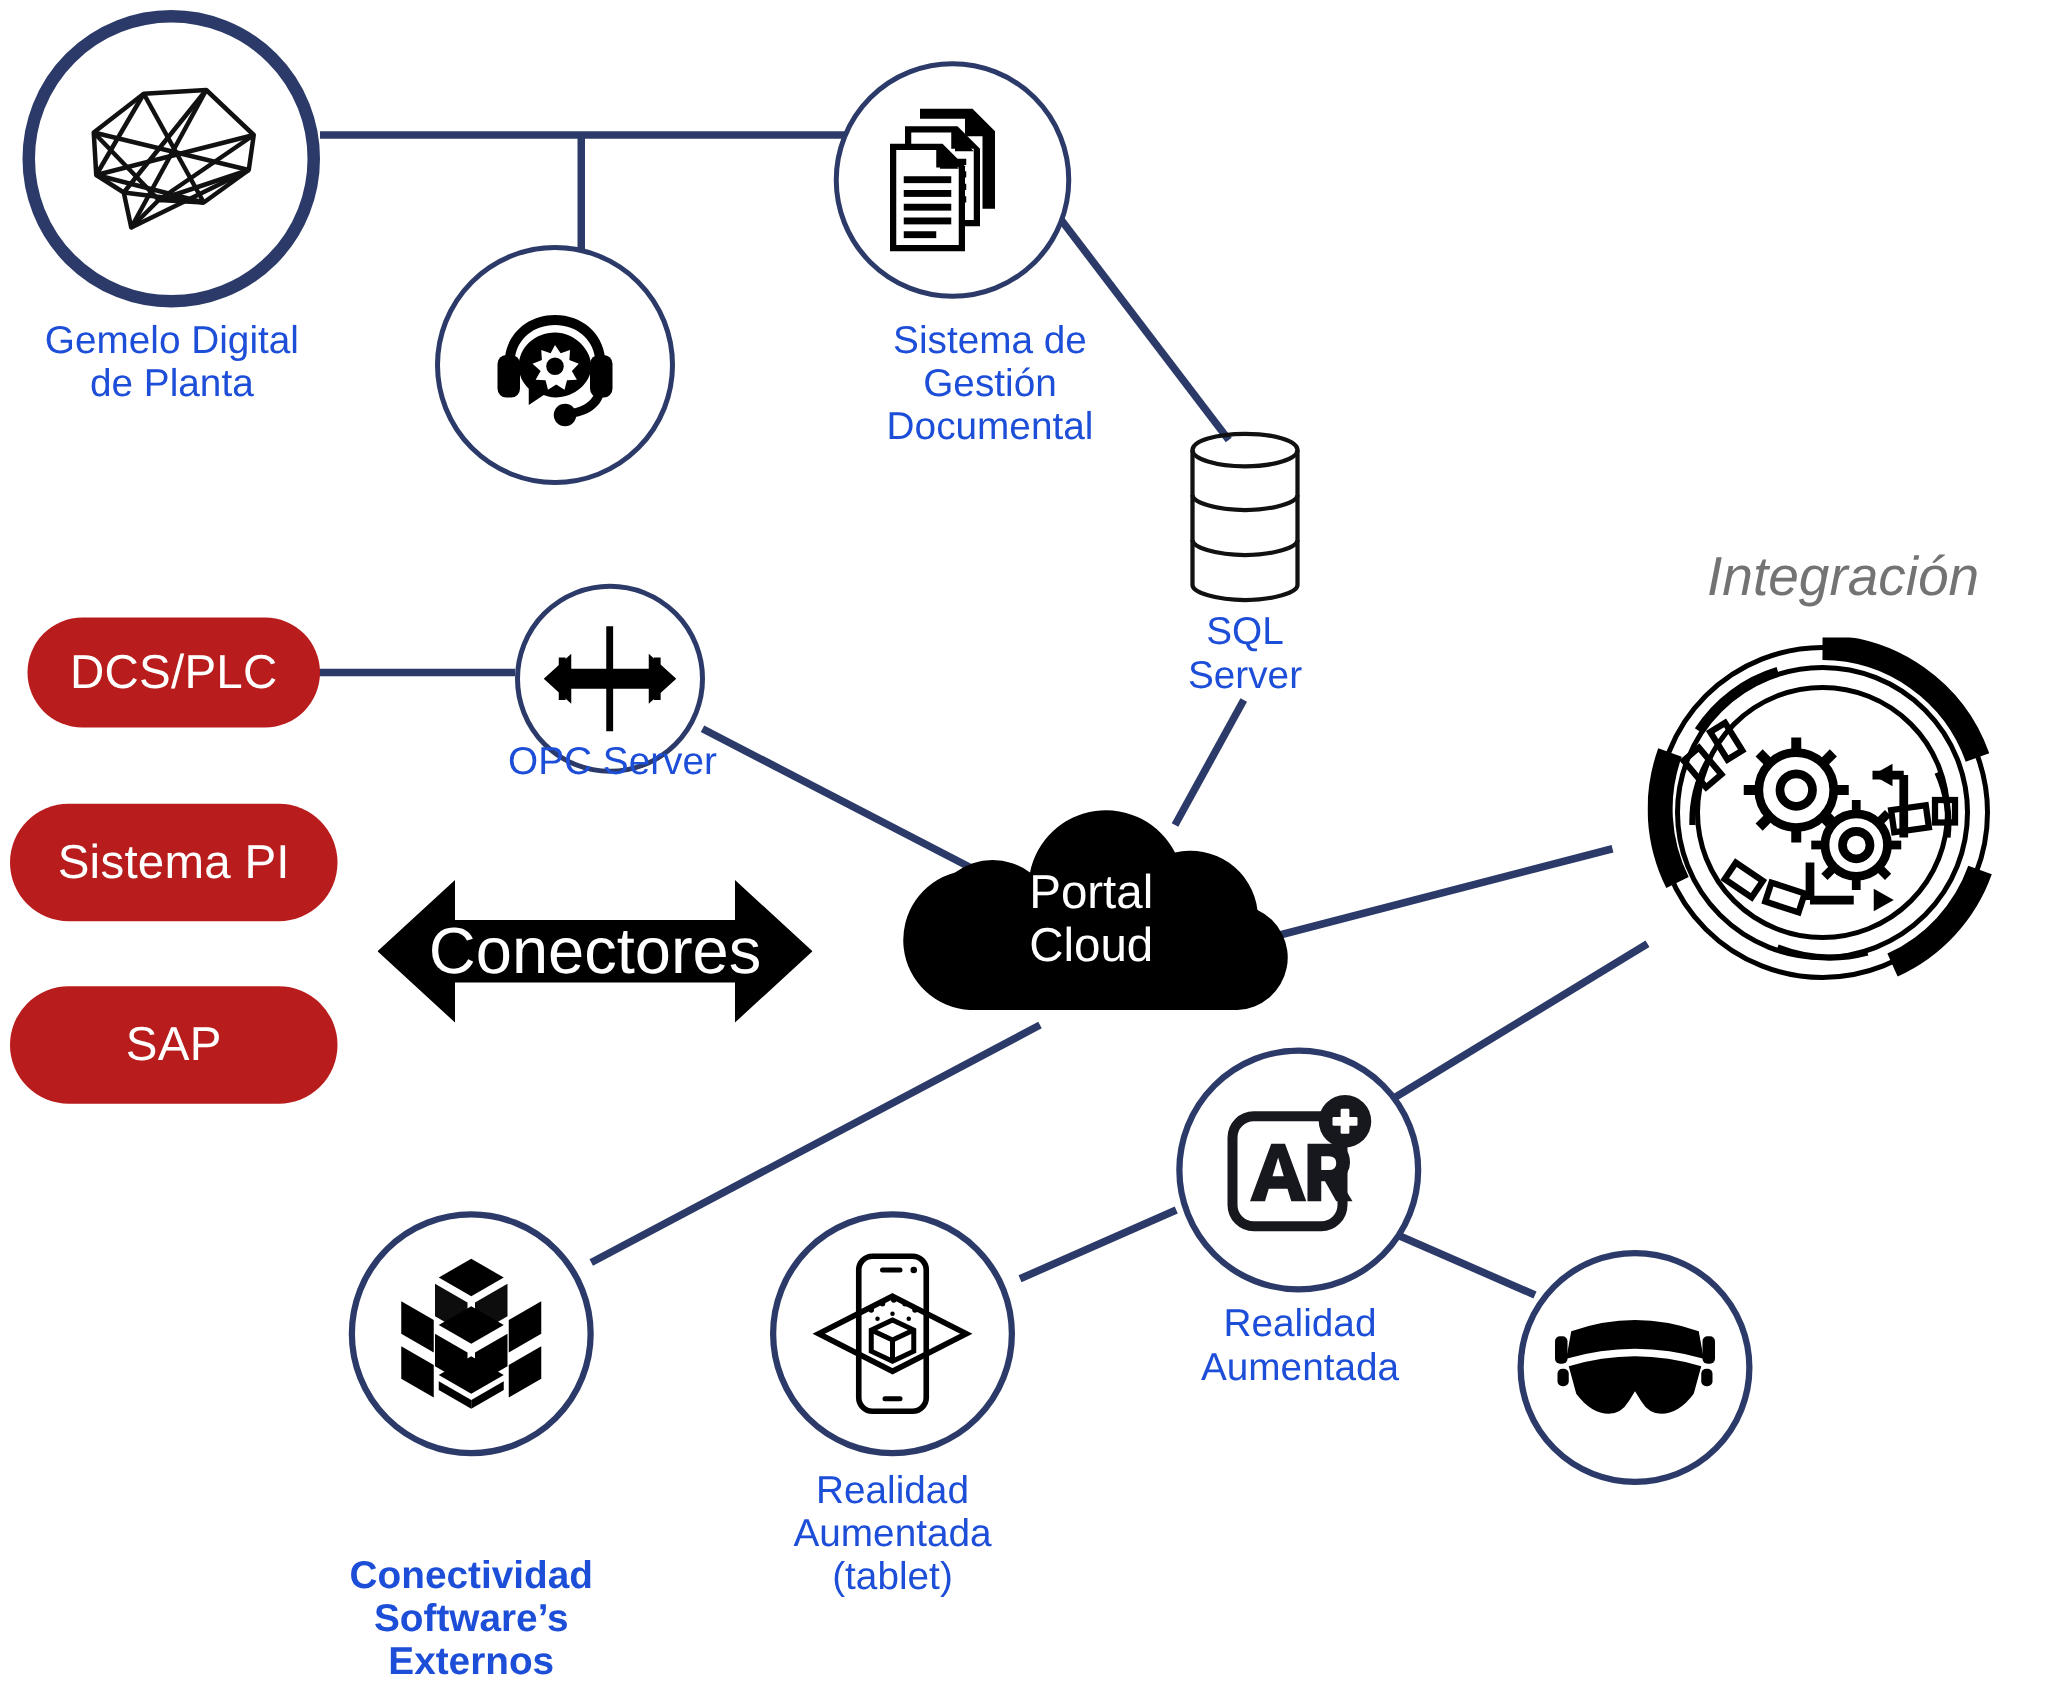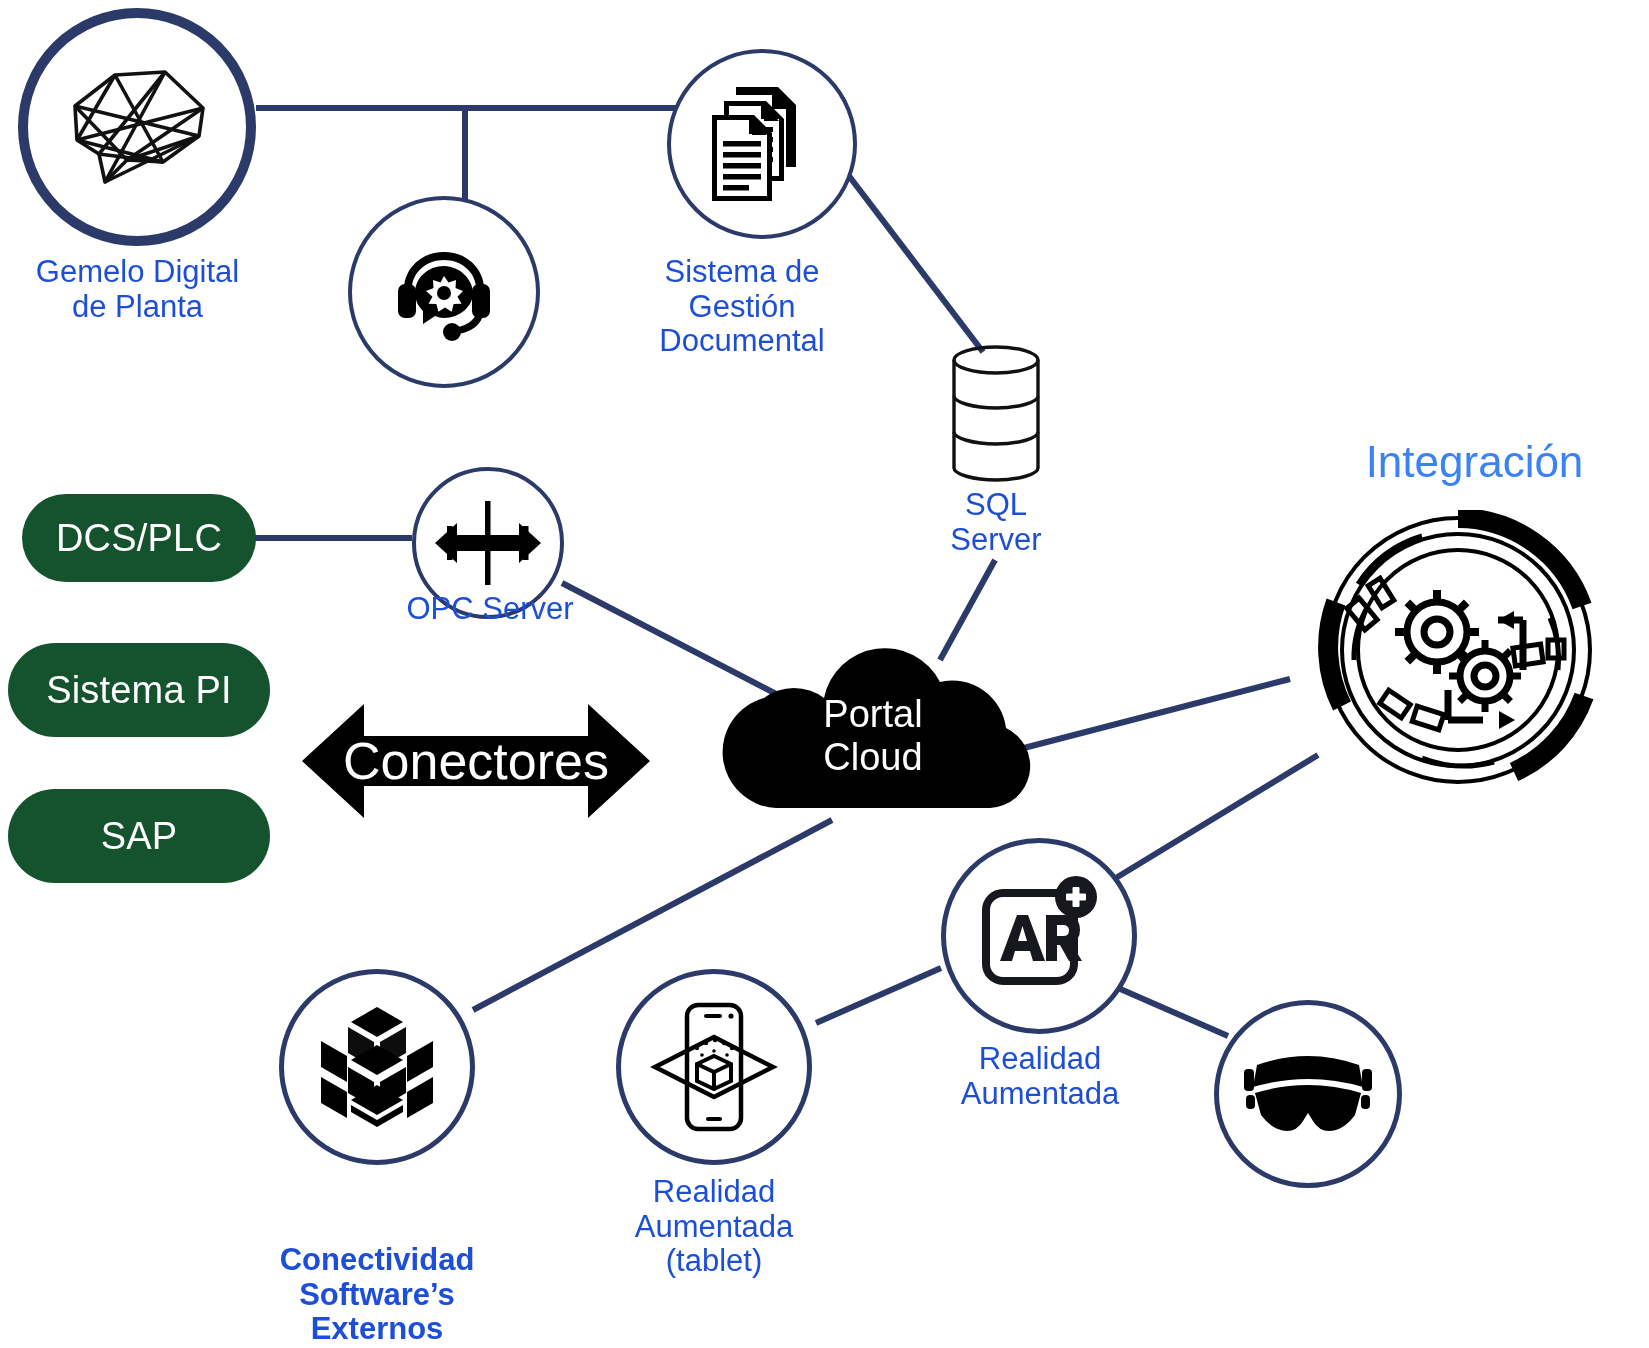--- a/index.html
+++ b/index.html
@@ -18,32 +18,32 @@
     position:absolute;border-radius:50%;background:#ffffff;
     border:5px solid #2b3a68;box-sizing:border-box;
     display:flex;align-items:center;justify-content:center;
   }
   .circ.thin{border-width:4px;}
   .circ.thick{border-width:10px;}
   .circ svg{display:block;}
 
   
   .pill{
-    position:absolute;background:#14532d;border-radius:60px;
+    position:absolute;background:#b91c1c;border-radius:60px;
     display:flex;align-items:center;justify-content:center;
     color:#ffffff;
   }
   .pill span{font-size:38px;letter-spacing:.2px;line-height:1;}
 
   
   .cap{
     position:absolute;text-align:center;color:#1d4ed8;
     font-size:31px;line-height:1.12;white-space:pre-line;
   }
-  .cap.big{font-size:44px;color:#3b82f6;line-height:1.1;}
+  .cap.big{font-size:44px;color:#737373;line-height:1.1;font-style:italic;}
 
   .cloudwrap{position:absolute;}
   .cloudlabel{
     position:absolute;left:0;top:0;width:100%;height:100%;
     display:flex;flex-direction:column;align-items:center;justify-content:center;
     color:#ffffff;font-size:38px;line-height:1.12;pointer-events:none;
   }
   .cloudlabel span{display:block;text-align:center;}
 
   .connwrap{position:absolute;}
@@ -156,21 +156,21 @@
           <path d="M50 37l15 15H50z"></path>
           <rect x="21" y="58" width="38" height="5.5"></rect>
           <rect x="21" y="69" width="38" height="5.5"></rect>
           <rect x="21" y="80" width="38" height="5.5"></rect>
           <rect x="21" y="91" width="38" height="5.5"></rect>
           <rect x="21" y="102" width="26" height="5.5"></rect>
         </g>
       </svg>
     </span>
   </div>
-  <div class="cap" style="left:630px;top:255px;width:224px;">Sistema de
+  <div class="cap" style="left:680px;top:255px;width:224px;">Sistema de
 Gestión
 Documental</div>
 
   <div class="node" style="left:948px;top:344px;width:96px;height:140px;">
     <span>
       <svg width="96" height="140" viewBox="0 0 96 140">
         <g fill="none" stroke="#111" stroke-width="3.4">
           <path d="M6 16v108c0 6 19 12 42 12s42-6 42-12V16"></path>
           <ellipse cx="48" cy="16" rx="42" ry="13"></ellipse>
           <path d="M6 52c0 6 19 12 42 12s42-6 42-12"></path>

